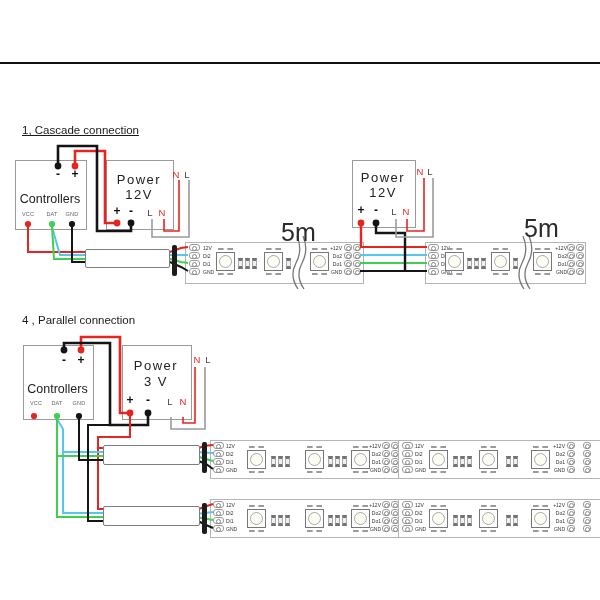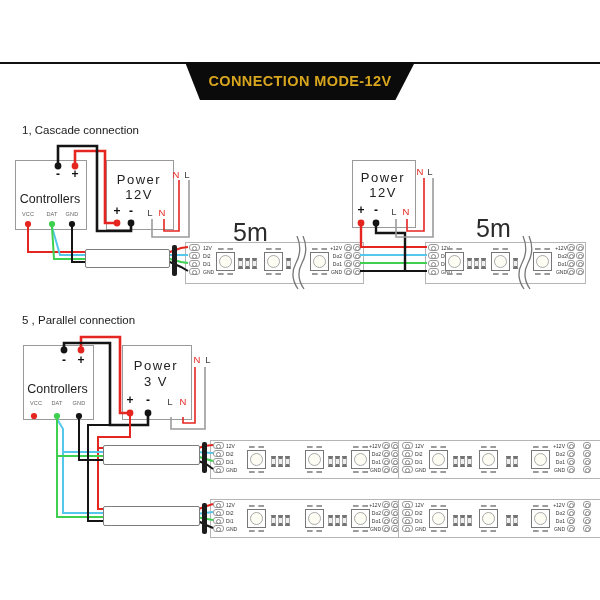--- a/index.html
+++ b/index.html
@@ -16,21 +16,21 @@
   .strip{position:absolute;background:#fff;border:1px solid #b5b5b5;z-index:2;}
   .t{position:absolute;z-index:3;color:#1d1d1d;white-space:nowrap;}
   .c{text-align:center;}
   .sec{font-size:11.5px;color:#1a1a1a;}
   .big{font-size:12.5px;color:#222;}
   .pw{font-size:13px;letter-spacing:1.5px;color:#222;}
   .term{font-size:12px;font-weight:bold;color:#111;}
   .acl{font-size:9.5px;color:#444;}
   .acn{font-size:9.5px;color:#e52620;}
   .tiny{font-size:5.5px;color:#666;letter-spacing:.2px;}
-  .len{font-size:25px;color:#2b2b2b;}
+  .len{font-size:25px;color:#2b2b2b;margin-left:48px;}
   svg.wires{position:absolute;left:0;top:0;z-index:4;}
   .w-red{stroke:#e52620;fill:none;}
   .w-cyan{stroke:#55c7ea;fill:none;}
   .w-green{stroke:#3ed04e;fill:none;}
   .w-blk{stroke:#141414;fill:none;}
   .w-gray{stroke:#9b9b9b;fill:none;}
   .conn{position:absolute;background:#fff;border:1.2px solid #7d7d7d;border-radius:2px;z-index:5;}
   .plug{position:absolute;background:#1c1c1c;border-radius:2px;z-index:6;}
   
   .pad{position:absolute;border:1px solid #9a9a9a;border-radius:3px;background:#fff;box-sizing:border-box;}
@@ -45,26 +45,23 @@
        border-top:3px solid #737373;border-bottom:3px solid #737373;box-sizing:border-box;}
   .slab{position:absolute;font-size:5px;line-height:7px;color:#333;white-space:nowrap;}
   .brk{position:absolute;z-index:3;}
 </style>
 </head>
 <body>
 
 <div class="page">
 
   <div class="hline"></div>
-  <div class="banner">
-    <span>CONNECTION MODE-12V</span>
-  </div>
-
-  <div class="t sec" style="left:22px;top:124px;">1, Cascade connection</div>
-  <div class="t sec" style="left:22px;top:314px;">5 , Parallel connection</div>
+
+  <div class="t sec" style="left:22px;top:124px;text-decoration:underline;">1, Cascade connection</div>
+  <div class="t sec" style="left:22px;top:314px;">4 , Parallel connection</div>
 
   <div class="box" style="left:15px;top:160px;width:70px;height:68px;"></div>
   <div class="t term c" style="left:52px;top:167px;width:12px;">-</div>
   <div class="t term c" style="left:69px;top:167px;width:12px;">+</div>
   <div class="t big c" style="left:15px;top:192px;width:70px;">Controllers</div>
   <div class="t tiny c" style="left:18px;top:211px;width:20px;">VCC</div>
   <div class="t tiny c" style="left:42px;top:211px;width:20px;">DAT</div>
   <div class="t tiny c" style="left:62px;top:211px;width:20px;">GND</div>
 
   <div class="box" style="left:106px;top:160px;width:66px;height:68px;"></div>

